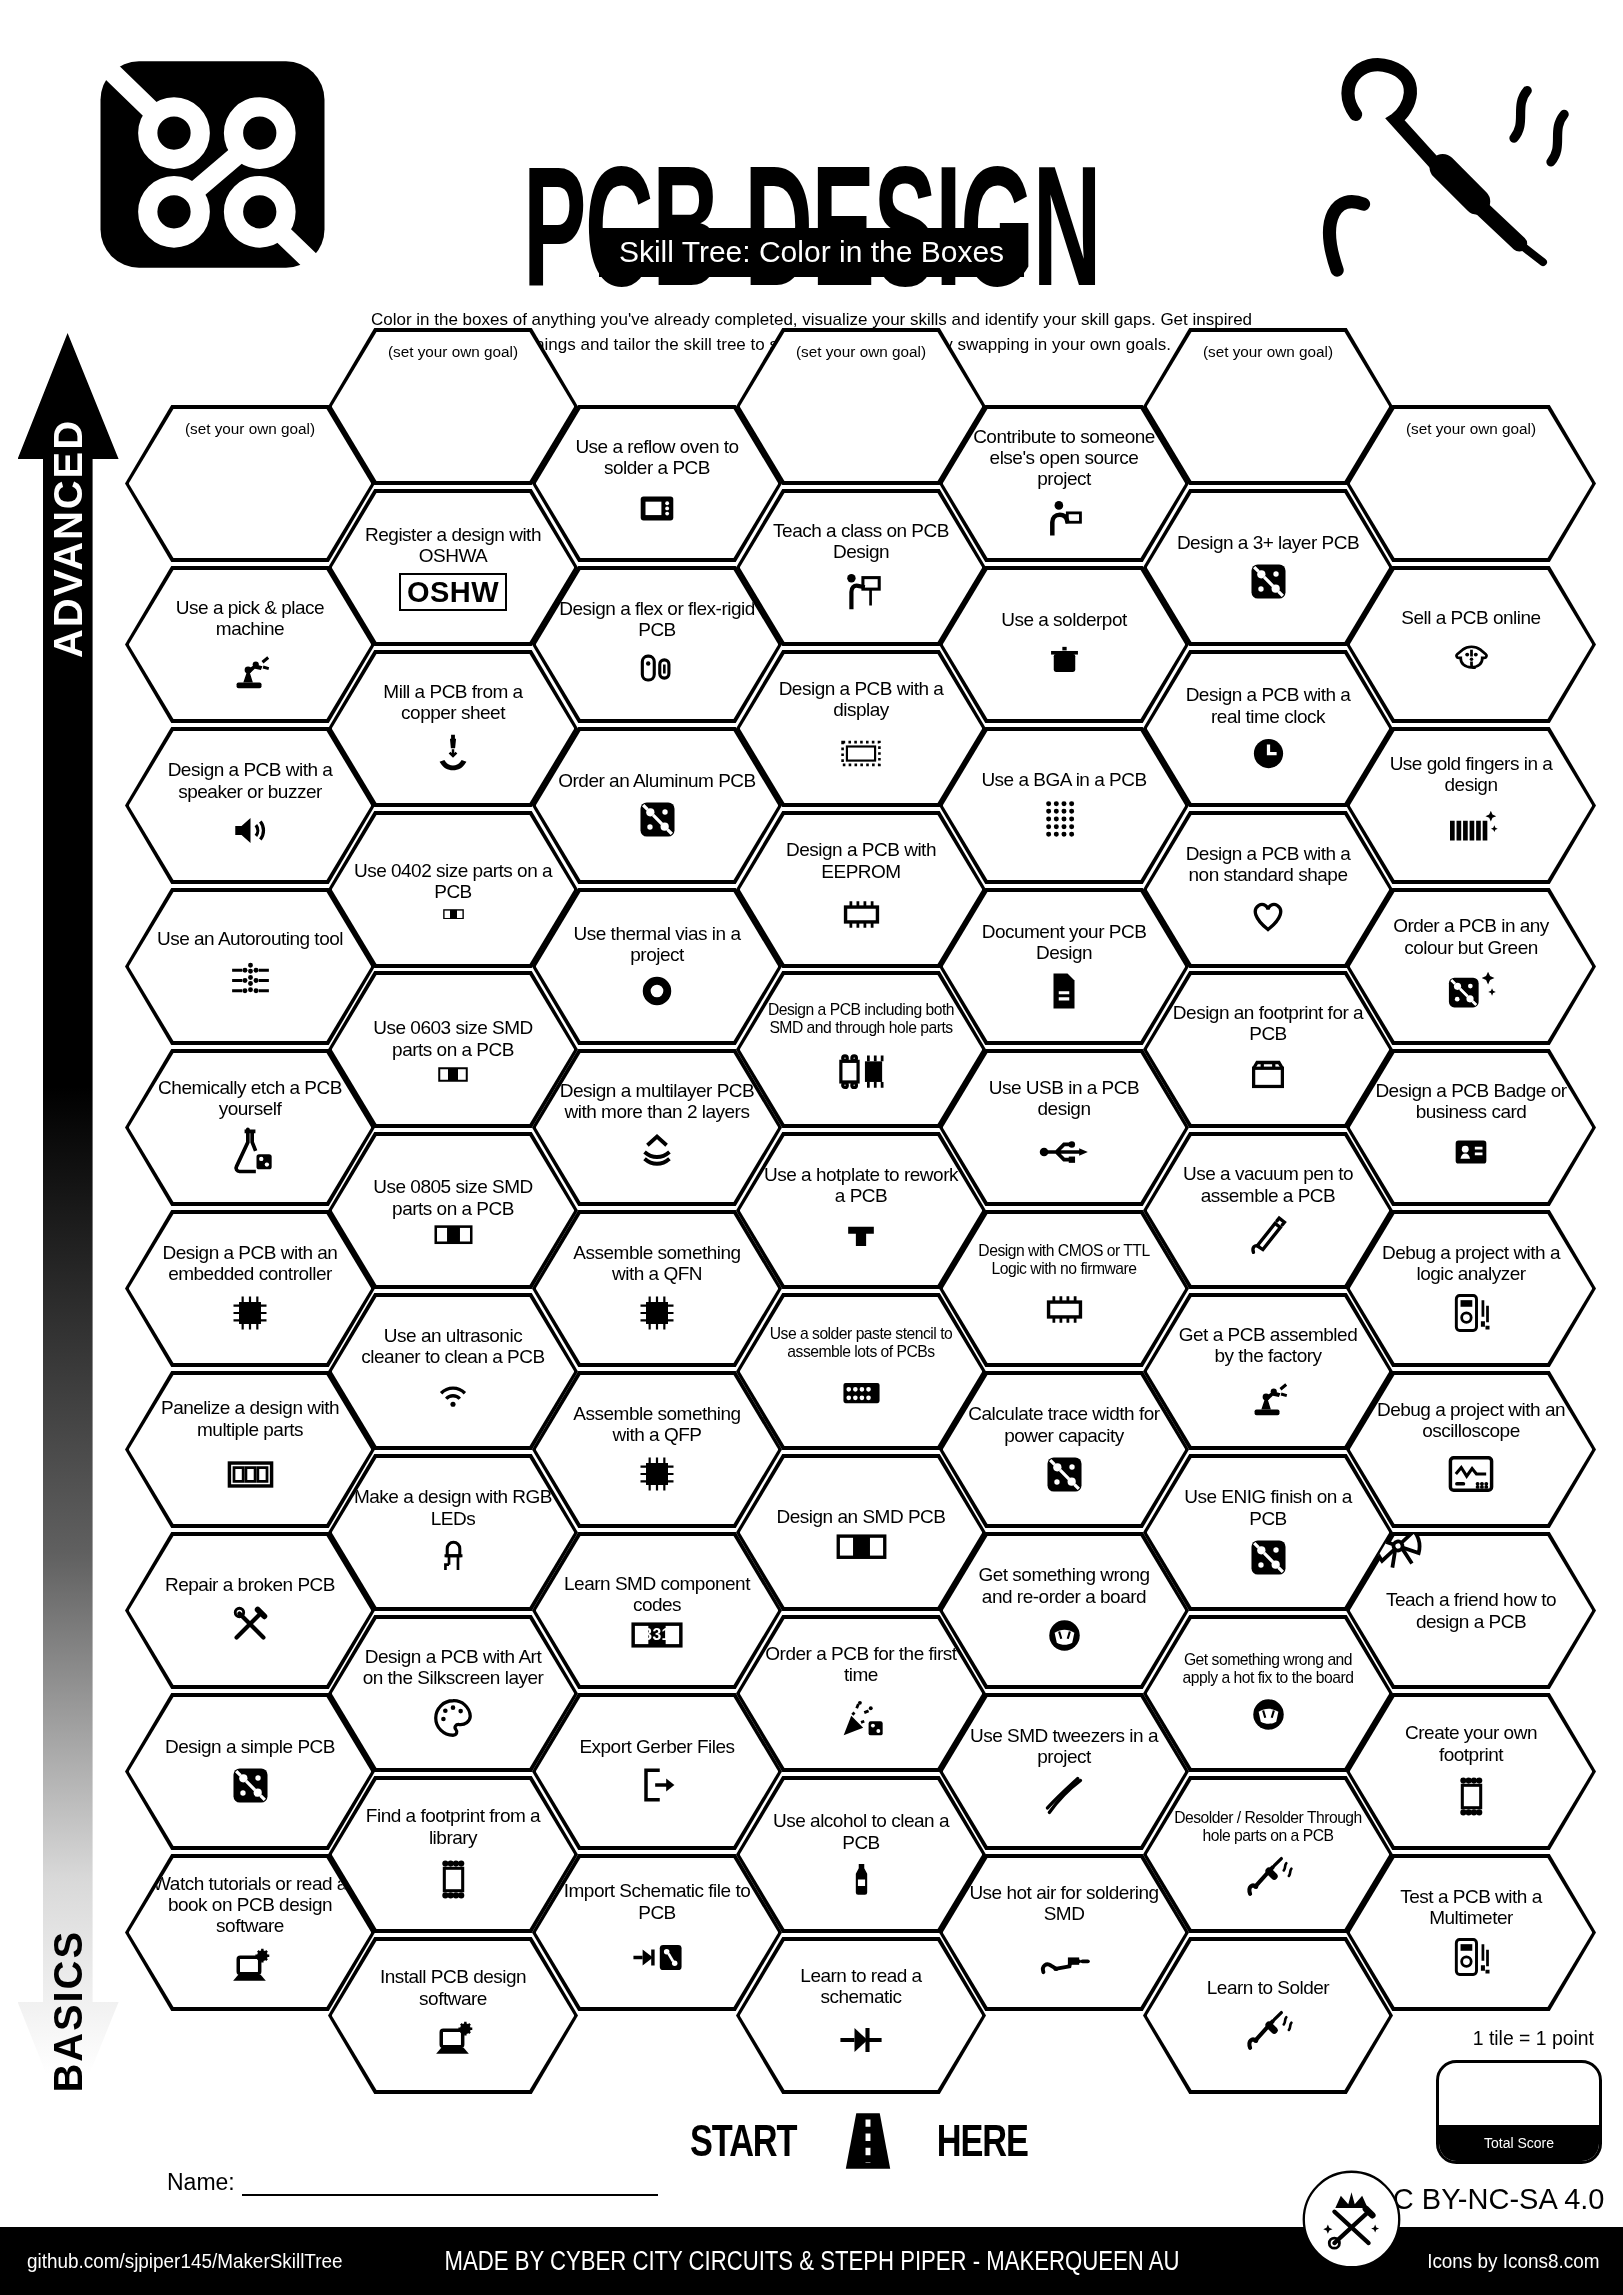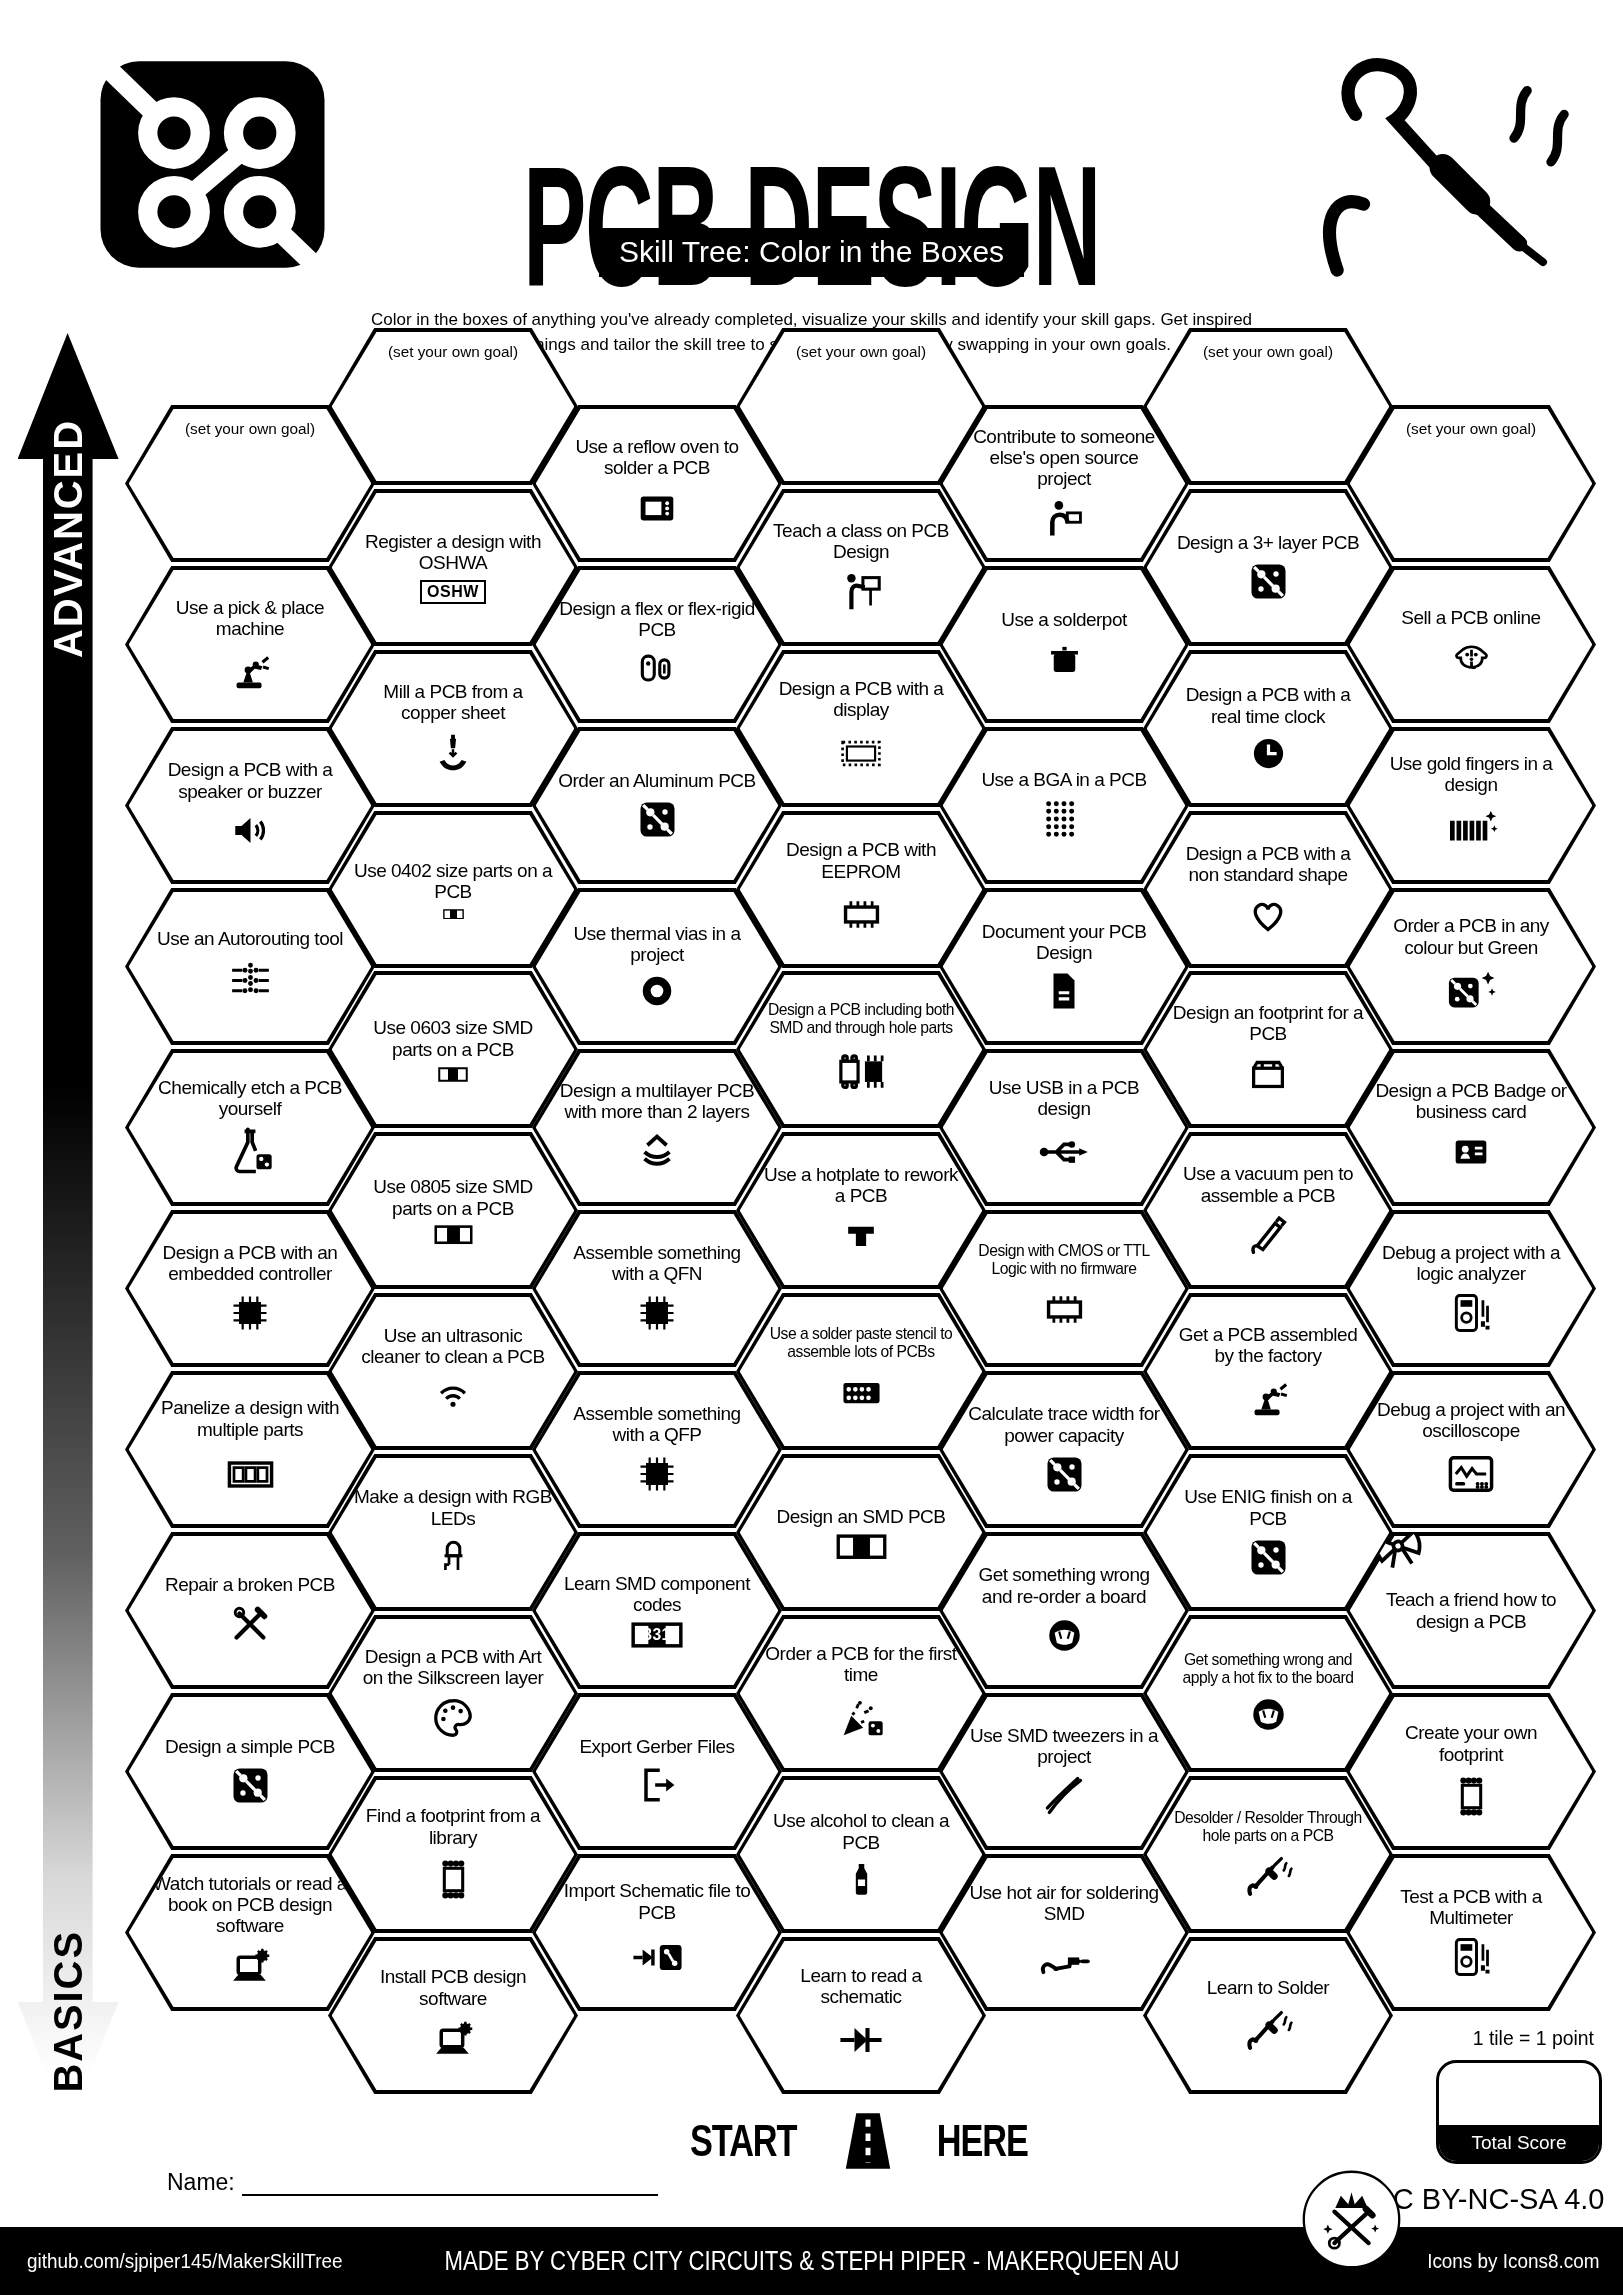--- a/index.html
+++ b/index.html
@@ -32,37 +32,37 @@
        clip-path:polygon(0% 50%,18.5% 0%,81.5% 0%,100% 50%,81.5% 100%,18.5% 100%);}
   .hex-in{position:absolute;inset:3.7px;background:#fff;
        clip-path:polygon(0% 50%,18.5% 0%,81.5% 0%,100% 50%,81.5% 100%,18.5% 100%);}
   .hex-content{display:flex;flex-direction:column;align-items:center;justify-content:center;
        height:100%;gap:6.5px;padding:4.6px 22px;box-sizing:border-box;}
   .tile-label{font-size:19px;line-height:1.12;text-align:center;max-width:204px;letter-spacing:-0.5px;}
   .small .tile-label{font-size:15.7px;max-width:199px;}
   .goal-label{position:absolute;top:11px;left:0;width:100%;text-align:center;font-size:15.3px;}
   .icon{display:flex;align-items:center;justify-content:center;position:relative;}
   .icon svg{display:block;}
-  .oshw{border:2.8px solid #000;padding:0.9px 5.6px;font-weight:700;font-size:16px;letter-spacing:0.5px;}
+  .oshw{border:2.8px solid #000;padding:0.9px 5.6px;font-weight:700;font-size:29px;letter-spacing:0.5px;}
   .code331{position:absolute;left:50%;top:50%;transform:translate(-50%,-50%);
            color:#fff;font-weight:700;font-size:15.7px;letter-spacing:0.5px;}
   .bow-decoration{position:absolute;left:22px;top:-15.7px;width:60px;height:60px;transform:rotate(-12deg);}
 
   
   .start{position:absolute;top:2104px;left:615px;width:486px;display:flex;
          align-items:center;justify-content:center;gap:19px;}
   .start-word{font-size:44px;font-weight:700;letter-spacing:-1.4px;transform:scaleX(.78);}
   .name-row{position:absolute;left:167px;top:2169px;font-size:23px;display:flex;align-items:flex-end;}
   .name-line{display:inline-block;width:416px;border-bottom:2.3px solid #000;height:22px;margin-left:7.4px;}
   .tile-note{position:absolute;right:29px;top:2027px;font-size:19.4px;}
   .score-box{position:absolute;left:1436px;top:2060px;width:166px;height:104px;
              border:3.2px solid #000;border-radius:20.4px;overflow:hidden;background:#fff;box-sizing:border-box;}
   .score-input{position:absolute;top:0;left:0;right:0;bottom:36px;}
   .score-band{position:absolute;left:0;right:0;bottom:0;height:36px;background:#000;color:#fff;
-              display:flex;align-items:center;justify-content:center;font-size:19px;}
+              display:flex;align-items:center;justify-content:center;font-size:14px;}
   .license-badge{position:absolute;left:1301px;top:2169px;width:101px;height:101px;z-index:3;}
   .license-text{position:absolute;right:18.5px;top:2183px;font-size:29px;}
   .footer{position:absolute;left:0;right:0;bottom:0;height:68px;background:#000;color:#fff;
           display:flex;align-items:center;}
   .footer-left{position:absolute;left:27px;font-size:21px;transform:scaleX(.9);transform-origin:left center;}
   .footer-center{position:absolute;left:50%;transform:translateX(-50%) scaleX(.82);font-size:27px;white-space:nowrap;}
   .footer-right{position:absolute;right:24px;font-size:21px;transform:scaleX(.9);transform-origin:right center;}
 </style>
 </head>
 <body>

